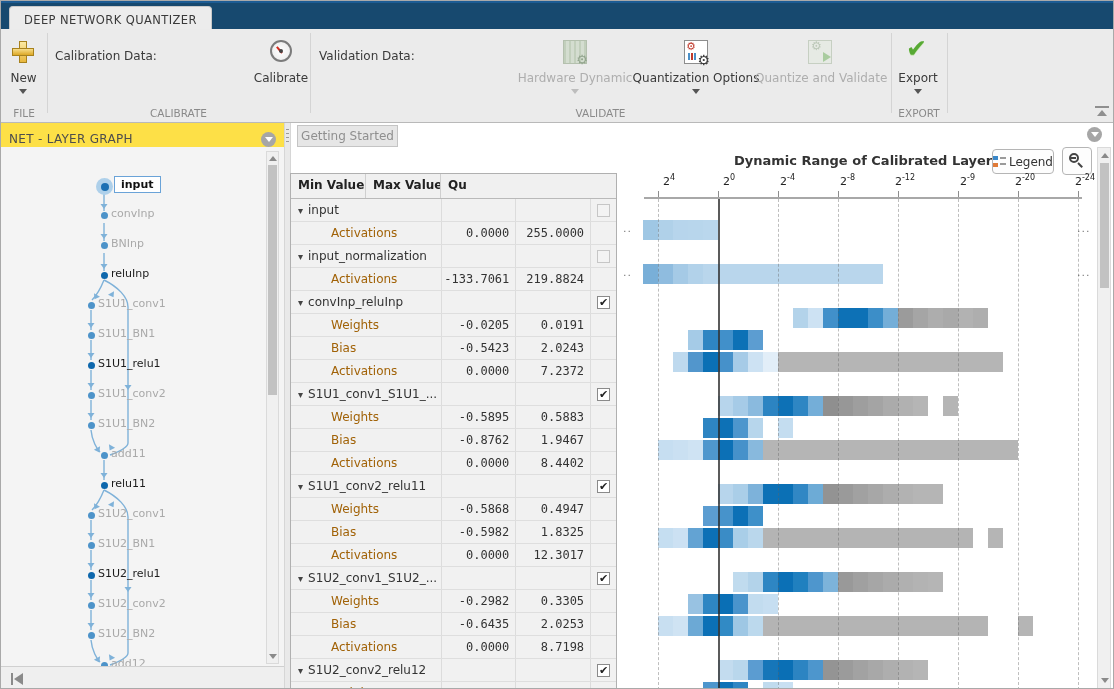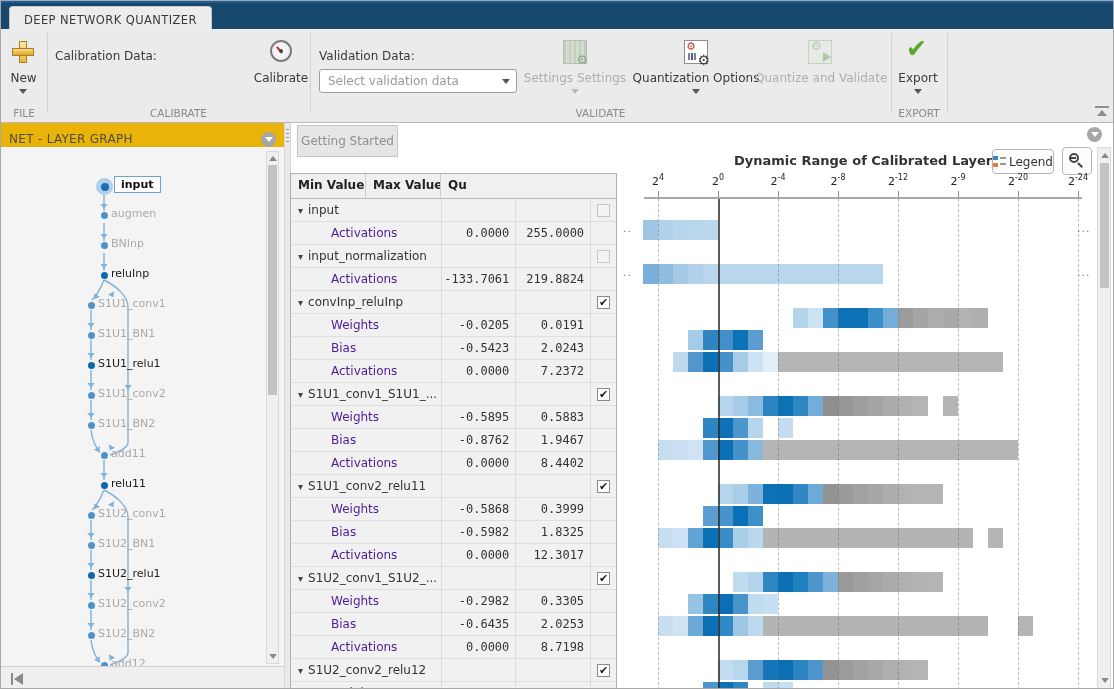--- a/index.html
+++ b/index.html
@@ -36,21 +36,21 @@
   .ic-qo .rg{position:absolute;left:1px;top:-1px;font-size:11px;color:#c0392b;}
   .ic-qo .bars{position:absolute;left:3px;bottom:3px;width:8px;height:7px;background:linear-gradient(90deg,#4a90c8 0 2px,transparent 2px 3px,#c0392b 3px 5px,transparent 5px 6px,#4a90c8 6px 8px);}
   .ic-qo .gear{position:absolute;right:-3px;bottom:-5px;font-size:14px;color:#3c3c3c;}
   .ic-qv{width:24px;height:24px;background:#e6eae4;border:1px solid #c6cfc2;position:relative;box-sizing:border-box;}
   .ic-qv .gear{position:absolute;left:2px;top:-2px;font-size:12px;color:#bcc8b8;}
   .ic-qv .play{position:absolute;right:0;bottom:1px;width:0;height:0;border-top:5px solid transparent;border-bottom:5px solid transparent;border-left:8px solid #a9cc9f;}
   .ic-export{font-size:25px;line-height:24px;color:#57a934;font-weight:bold;text-shadow:0 1px 0 #c9e6b4;}
   .collapse-ic{width:14px;height:11px;border-top:2px solid #8f8f8f;position:relative;}
   .collapse-ic .t{position:absolute;left:2px;top:2px;width:0;height:0;border-left:5px solid transparent;border-right:5px solid transparent;border-bottom:6px solid #8f8f8f;}
   
-  .lp-head{left:0;top:122px;width:283px;height:24px;background:#eab308;border-bottom:1px solid #dcdcdc;box-sizing:border-box;
+  .lp-head{left:0;top:122px;width:283px;height:24px;background:#fde047;border-bottom:1px solid #dcdcdc;box-sizing:border-box;
            display:flex;align-items:center;padding:16px 8px;font-size:12px;color:#4d4d4d;letter-spacing:.3px;}
   .circ{width:15px;height:15px;border-radius:50%;background:#a6a6a6;position:relative;}
   .circ .t{position:absolute;left:3.5px;top:5px;width:0;height:0;border-left:4px solid transparent;border-right:4px solid transparent;border-top:5px solid #fff;}
   .graph{left:0;top:146px;width:283px;height:519px;background:#f4f4f4;overflow:hidden;}
   .gdot{position:absolute;width:7px;height:7px;border-radius:50%;background:#4d93c9;}
   .gdot.bold{background:#0e67ac;}
   .gdot.selected{width:8px;height:8px;background:#1b6fb3;}
   .halo{position:absolute;width:17px;height:17px;border-radius:50%;background:#aed0ea;}
   .glab{position:absolute;font-size:11px;white-space:nowrap;}
   .glab.dim{color:#a9a9a9;}
@@ -61,53 +61,53 @@
   .sb-up,.sb-dn{position:absolute;left:2px;width:0;height:0;border-left:4px solid transparent;border-right:4px solid transparent;}
   .sb-up{border-bottom:5px solid #8a8a8a;}
   .sb-dn{border-top:5px solid #8a8a8a;}
   .lp-bottom{left:0;top:665px;width:283px;height:24px;background:#efefef;border-top:1px solid #d0d0d0;box-sizing:border-box;display:flex;align-items:center;padding:0 10px;}
   .skip-ic{position:relative;width:13px;height:12px;}
   .skip-ic .bar{position:absolute;left:0;top:0;width:2px;height:12px;background:#8a8a8a;}
   .skip-ic .tri{position:absolute;left:3px;top:0;width:0;height:0;border-top:6px solid transparent;border-bottom:6px solid transparent;border-right:9px solid #8a8a8a;}
   .splitter{left:283px;top:122px;width:7px;height:567px;background:#e9e9e9;border-left:1px solid #d6d6d6;border-right:1px solid #d6d6d6;box-sizing:border-box;}
   .grip{position:absolute;left:1px;top:6px;width:3px;height:14px;background:repeating-linear-gradient(#9a9a9a 0 1px,transparent 1px 4px);}
   
-  .doc-tab{top:124px;height:32px;display:flex;align-items:center;justify-content:center;font-size:12px;box-sizing:border-box;}
+  .doc-tab{top:124px;height:22px;display:flex;align-items:center;justify-content:center;font-size:12px;box-sizing:border-box;}
   .doc-tab.inactive{background:#e6e6e6;border:1px solid #c4c4c4;color:#8f8f8f;}
   .doc-tab.active{background:#fff;border:1px solid #c8c8c8;border-top:3px solid #1868a7;border-bottom:1px solid #fff;color:#19599b;}
   
   .stats-table{left:289px;top:172px;width:327px;height:517px;overflow:hidden;border:1px solid #b0b0b0;box-sizing:border-box;background:#f1f1f1;}
   .thead{display:flex;height:24px;background:#f0f0f0;border-bottom:1px solid #b9b9b9;font-weight:bold;font-size:12px;color:#222;}
   .thc{padding:4px 0 0 7px;box-sizing:border-box;border-right:1px solid #cfcfcf;overflow:hidden;white-space:nowrap;}
   .trow{display:flex;height:22px;background:#f1f1f1;border-bottom:1px solid #dedede;font-size:12px;color:#3d3d3d;}
   .tc{box-sizing:border-box;border-right:1px solid #dcdcdc;overflow:hidden;white-space:nowrap;display:flex;align-items:center;}
   .tc-name{width:151px;padding-left:7px;}
   .thc.w1{width:151px;} .thc.w2,.thc.w3{width:75px;} .thc.w4{width:25px;border-right:none;}
   .tc-num{width:75px;justify-content:flex-end;padding-right:6px;font-family:"DejaVu Sans Mono","Liberation Mono",monospace;font-size:12px;color:#333;}
   .tc-qua{width:25px;border-right:none;justify-content:center;}
   .caret{font-size:10px;color:#444;margin-right:5px;}
-  .iname{padding-left:33px;color:#4c1d95;}
+  .iname{padding-left:33px;color:#a16207;}
   .gname{color:#333;}
   .cbx{width:13px;height:13px;box-sizing:border-box;border:1px solid #8a8a8a;background:#fff;font-size:11px;line-height:11px;text-align:center;color:#222;}
   .cbx.disabled{border-color:#c6c6c6;background:#f3f3f3;}
   
   .chart-head-btn{border:1px solid #b5b5b5;border-radius:4px;background:#fdfdfd;display:flex;align-items:center;justify-content:center;font-size:12px;color:#333;box-sizing:border-box;}
   .leg-ic{position:relative;width:13px;height:11px;margin-right:6px;}
   .leg-ic i{position:absolute;display:block;}
   .leg-ic .b1{left:0;top:0;width:5px;height:4px;background:#3a87c8;}
   .leg-ic .b2{left:0;bottom:0;width:5px;height:4px;background:#e07b39;}
   .leg-ic .l1{left:7px;top:1px;width:6px;height:2px;background:#9a9a9a;}
   .leg-ic .l2{left:7px;bottom:2px;width:6px;height:2px;background:#9a9a9a;}
   .mag{position:relative;width:16px;height:16px;}
   .mag .lens{position:absolute;left:0;top:0;width:10px;height:10px;border:2px solid #444;border-radius:50%;box-sizing:border-box;}
   .mag .minus{position:absolute;left:2px;top:4px;width:5px;height:2px;background:#444;}
   .mag .hdl{position:absolute;left:9px;top:9px;width:6px;height:2px;background:#444;transform:rotate(45deg);transform-origin:left center;}
   .chart{left:616px;top:146px;width:478px;height:543px;overflow:hidden;}
   .axline{position:absolute;left:27px;top:50px;width:438px;border-top:2px solid #a8a8a8;}
-  .axlab{position:absolute;top:26px;width:34px;text-align:center;font-size:11px;color:#222;}
+  .axlab{position:absolute;top:26px;width:34px;text-align:right;font-size:11px;color:#222;}
   .axlab sup{font-size:8px;}
   .tick{position:absolute;top:44px;height:6px;width:0;border-left:1px solid #8d8d8d;}
   .gdash{position:absolute;top:52px;width:0;border-left:1px dashed rgba(100,100,100,.42);}
   .gsolid{position:absolute;top:52px;width:0;border-left:2px solid rgba(45,45,45,.78);}
   .bcell{position:absolute;width:15px;height:20px;}
   .bdots{position:absolute;font-size:11px;color:#7d7d7d;letter-spacing:1px;}
   .chart-title{font-weight:bold;font-size:13px;color:#333;text-align:center;}
 </style>
 </head>
 <body>
@@ -136,31 +136,26 @@
     <div class="abs" style="left:269px;top:11px;">
       <div class="ic-gauge">
           <span class="ndl"></span>
           <span class="hub"></span>
         </div>
     </div>
     <div class="abs toollab" style="left:252px;top:42px;width:56px;">Calibrate</div>
     <div class="abs tdiv" style="left:309px;"></div>
 
     <div class="abs toollab" style="left:318px;top:20px;">Validation Data:</div>
-    <div class="abs combo" style="left:318px;top:40px;width:198px;">
-      <span class="ph">Select validation data</span>
-      <span class="sp"></span>
-        <span class="darr"></span>
-    </div>
     <div class="abs" style="left:562px;top:11px;">
       <div class="ic-hw">
           <span class="gear">⚙</span>
         </div>
     </div>
-    <div class="abs toollab dis" style="left:514px;top:42px;width:120px;">Settings Settings</div>
+    <div class="abs toollab dis" style="left:514px;top:42px;width:120px;">Hardware Dynamic</div>
     <div class="abs darr dis" style="left:570px;top:60px;"></div>
 
     <div class="abs" style="left:683px;top:11px;">
       <div class="ic-qo">
           <span class="rg">⚙</span>
           <span class="bars"></span>
           <span class="gear">⚙</span>
         </div>
     </div>
     <div class="abs toollab" style="left:629px;top:42px;width:132px;">Quantization Options</div>
@@ -242,21 +237,21 @@
         <path transform="translate(110,356) rotate(-30)" d="M-3.5,0 L3.5,0 L0,5 Z"></path>
         <path transform="translate(96,511) rotate(-28)" d="M-3.5,0 L3.5,0 L0,5 Z"></path>
         <path transform="translate(111,509) rotate(28)" d="M-3.5,0 L3.5,0 L0,5 Z"></path>
       </g>
     </svg>
     <div id="gnodes">
         <div class="halo" style="left: 95px; top: 31px;"></div>
         <div class="gdot selected" style="left: 99.5px; top: 35.5px;"></div>
         <div class="glab selected" style="left: 113px; top: 29px;">input</div>
         <div class="gdot dim" style="left: 99.5px; top: 64.5px;"></div>
-        <div class="glab dim" style="left: 110px; top: 60px;">augmen</div>
+        <div class="glab dim" style="left: 110px; top: 60px;">convInp</div>
         <div class="gdot dim" style="left: 99.5px; top: 94.5px;"></div>
         <div class="glab dim" style="left: 110px; top: 90px;">BNInp</div>
         <div class="gdot bold" style="left: 99.5px; top: 124.5px;"></div>
         <div class="glab bold" style="left: 110px; top: 120px;">reluInp</div>
         <div class="gdot dim" style="left: 86.5px; top: 154.5px;"></div>
         <div class="glab dim" style="left: 97px; top: 150px;">S1U1_conv1</div>
         <div class="gdot dim" style="left: 86.5px; top: 184.5px;"></div>
         <div class="glab dim" style="left: 97px; top: 180px;">S1U1_BN1</div>
         <div class="gdot bold" style="left: 86.5px; top: 214.5px;"></div>
         <div class="glab bold" style="left: 97px; top: 210px;">S1U1_relu1</div>
@@ -431,21 +426,21 @@
           <div class="tc tc-num"></div>
           <div class="tc tc-qua">
             <div class="cbx checked">✔</div>
           </div>
         </div>
         <div class="trow">
           <div class="tc tc-name">
             <div class="iname">Weights</div>
           </div>
           <div class="tc tc-num">-0.5868</div>
-          <div class="tc tc-num">0.3999</div>
+          <div class="tc tc-num">0.4947</div>
           <div class="tc tc-qua"></div>
         </div>
         <div class="trow">
           <div class="tc tc-name">
             <div class="iname">Bias</div>
           </div>
           <div class="tc tc-num">-0.5982</div>
           <div class="tc tc-num">1.8325</div>
           <div class="tc tc-qua"></div>
         </div>

